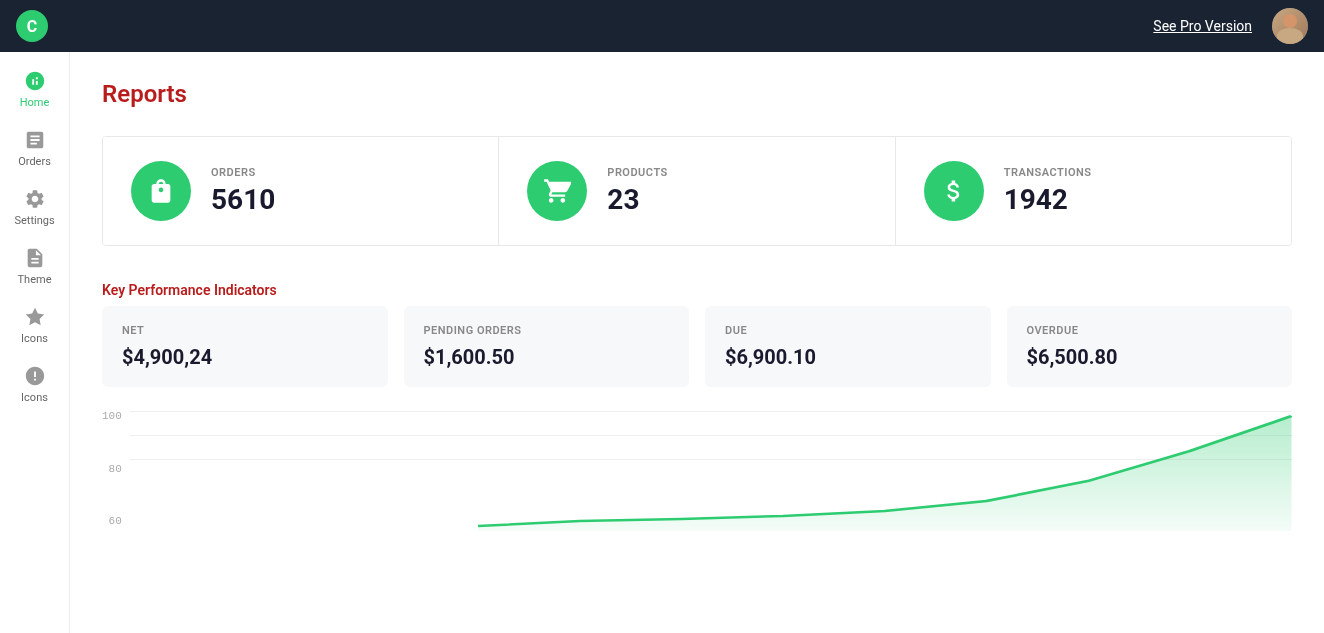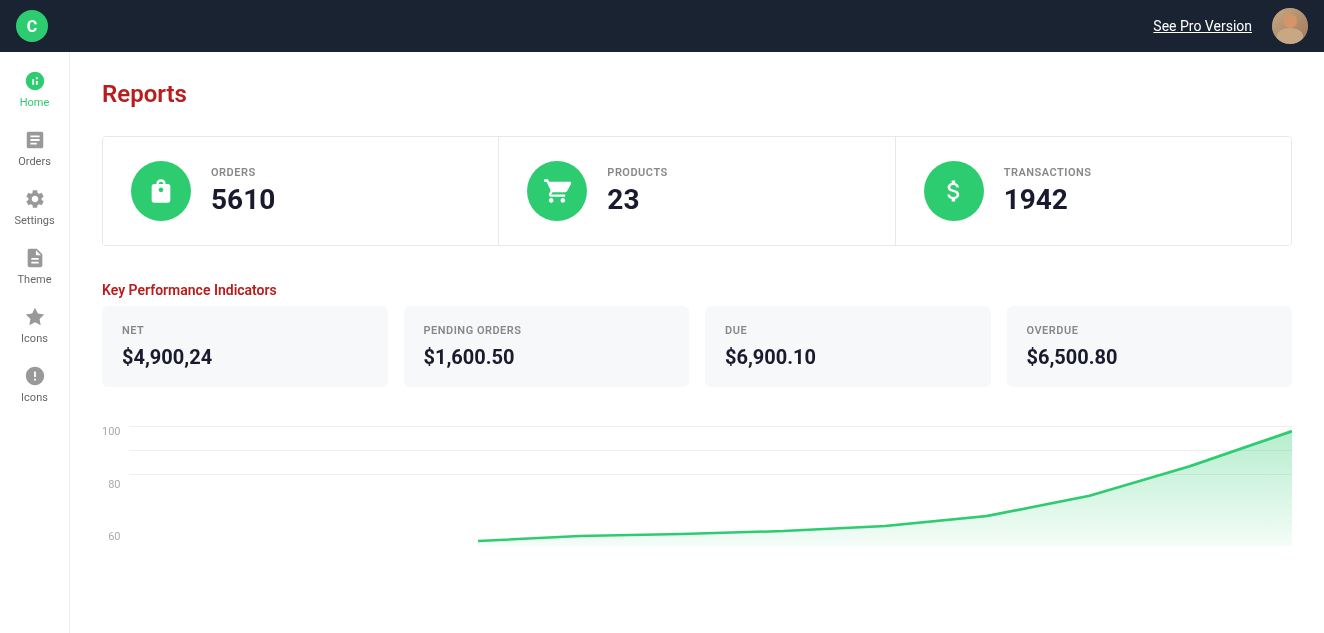--- a/index.html
+++ b/index.html
@@ -219,21 +219,22 @@
       font-size: 20px;
       font-weight: 700;
       color: #1a1a2e;
     }
 
     
     .chart-area {
       position: relative;
       height: 150px;
       display: flex;
-      align-items: center;
+      align-items: flex-start;
+      font-family: Liberation Mono, monospace;
     }
     .chart-y-axis {
       display: flex;
       flex-direction: column;
       justify-content: space-between;
       height: 120px;
       margin-right: 8px;
       padding-bottom: 4px;
     }
     .chart-y-label {

